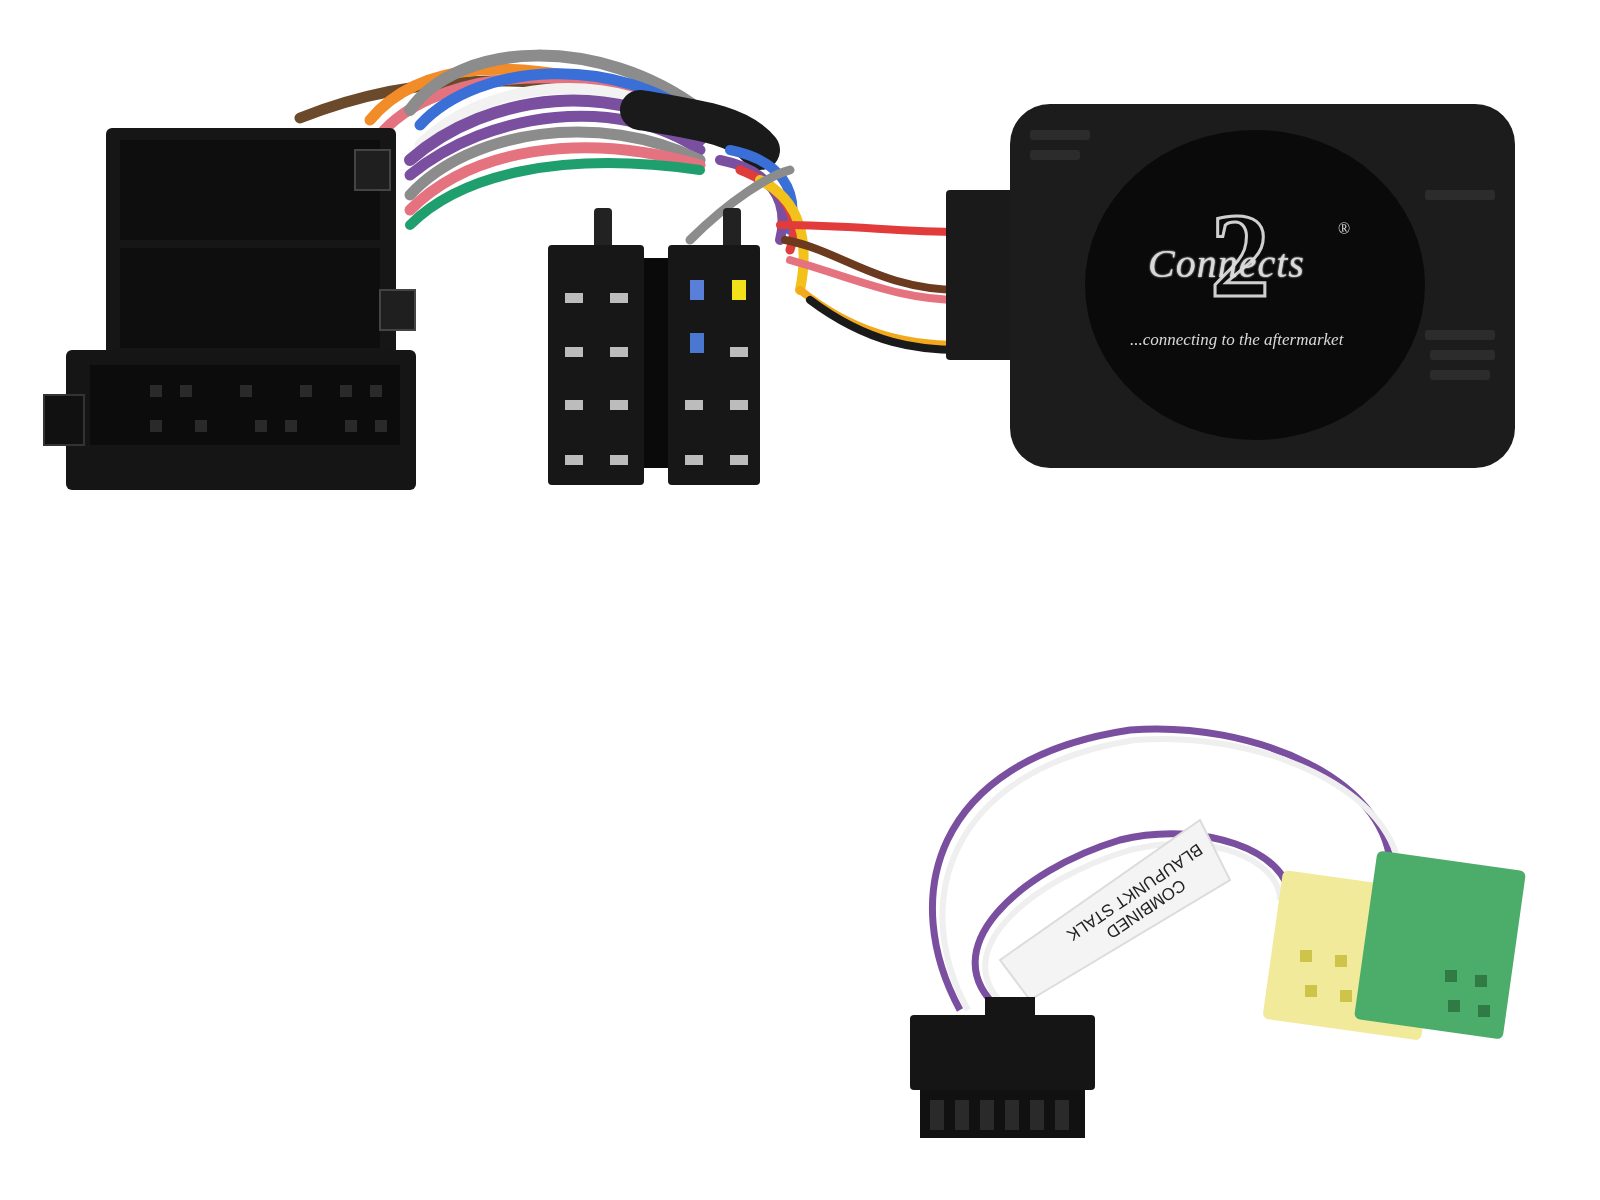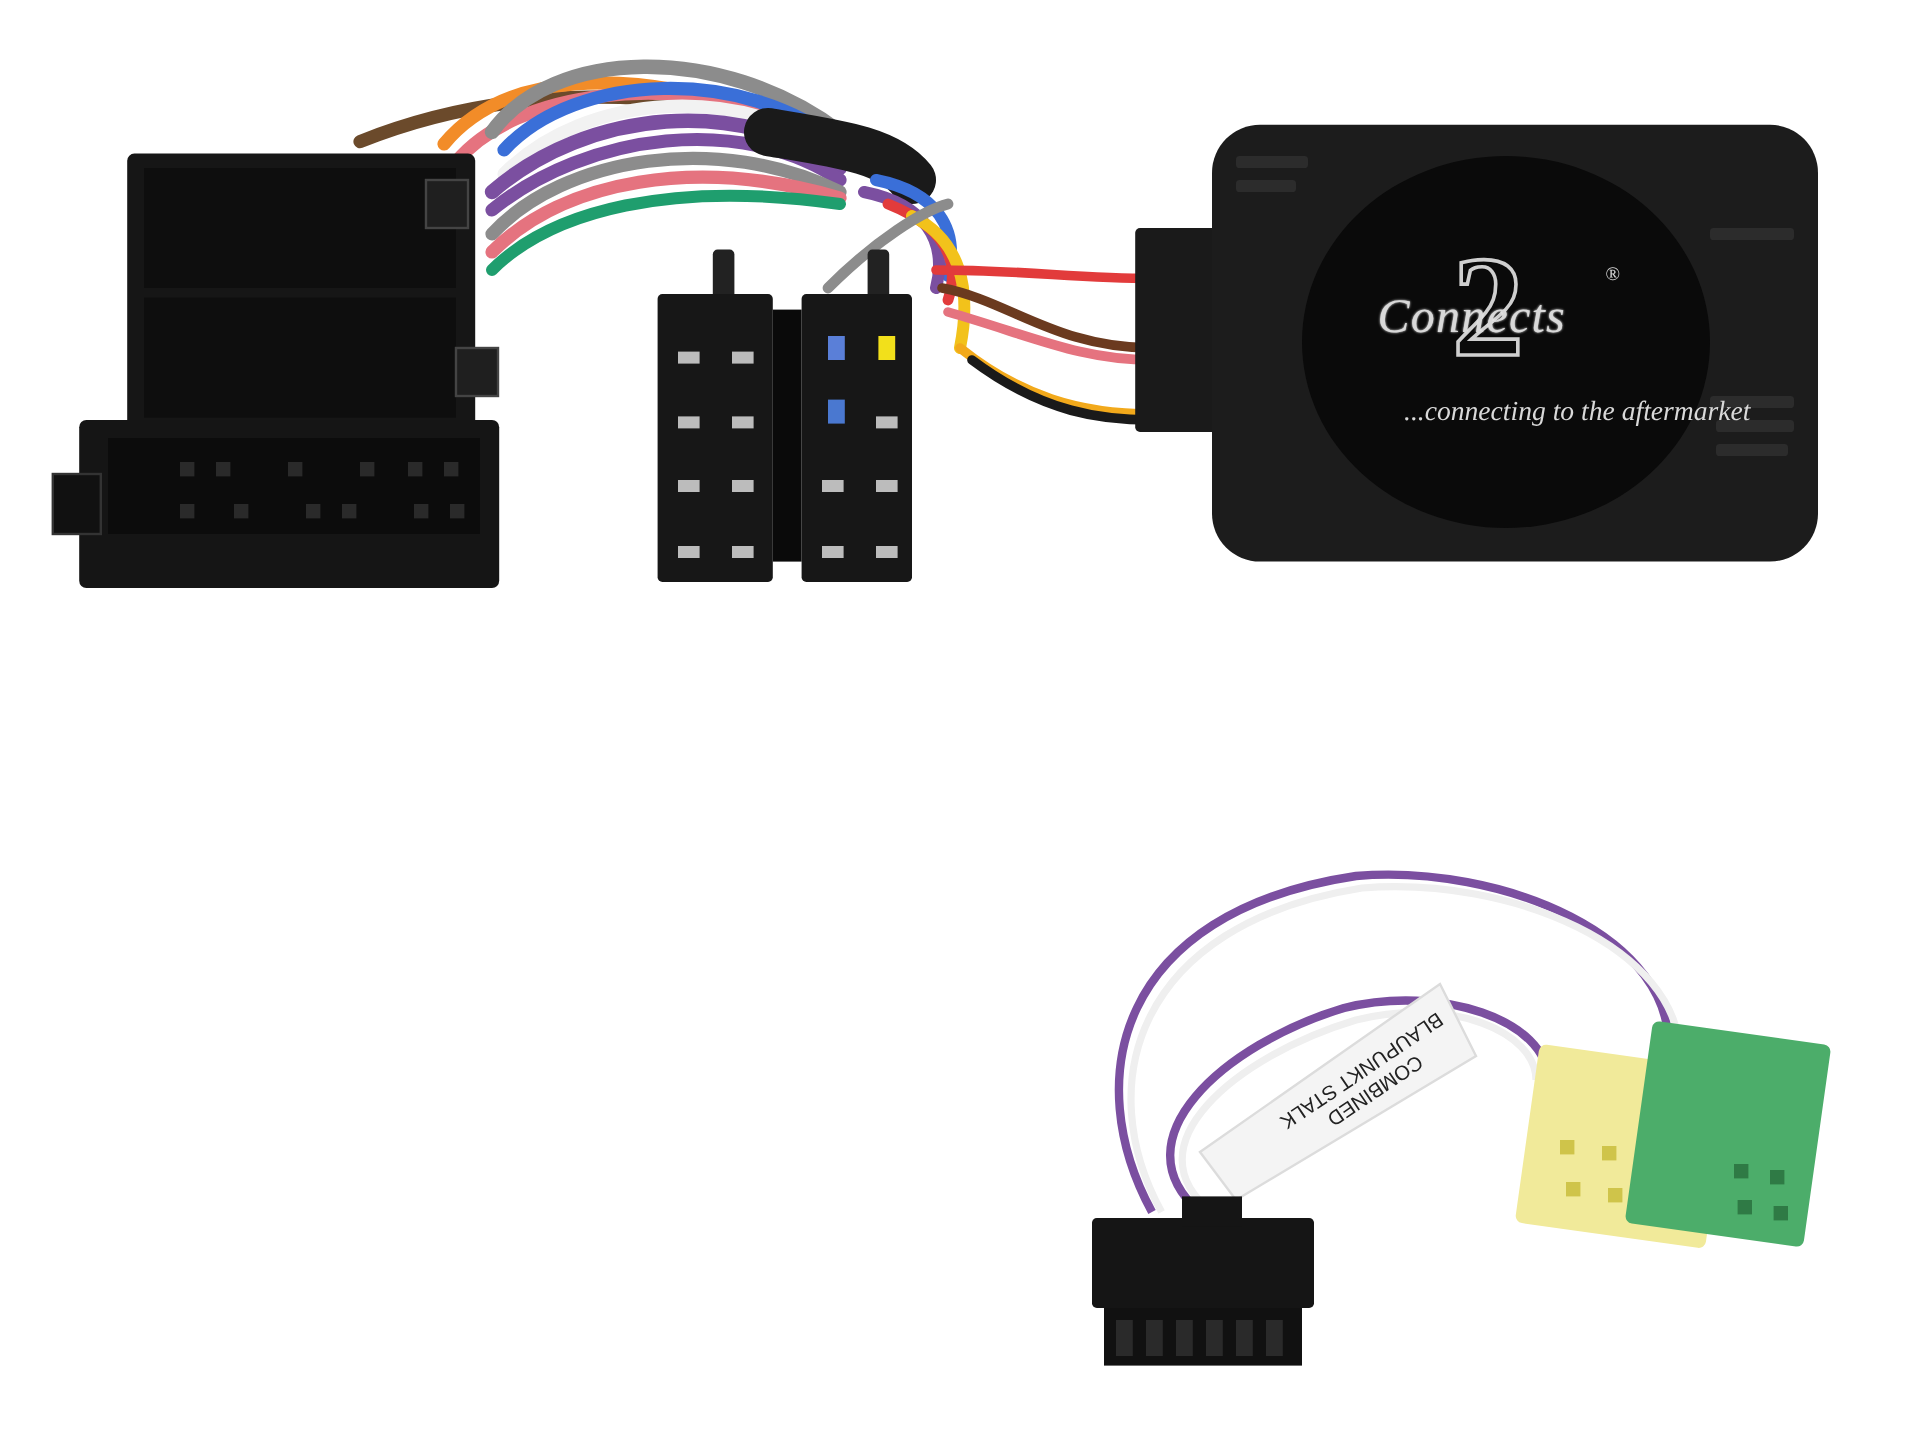--- a/index.html
+++ b/index.html
@@ -2,21 +2,21 @@
 <html><head>
 <meta charset="utf-8">
 <style>
   html,body{margin:0;padding:0;background:#ffffff;}
   body{width:1600px;height:1200px;position:relative;overflow:hidden;font-family:"Liberation Sans",sans-serif;}
   svg{position:absolute;left:0;top:0;}
   .logo-text{position:absolute;color:#d9d9d9;font-family:"Liberation Serif",serif;font-style:italic;}
   #brand{left:1148px;top:240px;font-size:40px;letter-spacing:1px;text-shadow:0 0 2px #fff;}
   #brand2{left:1210px;top:196px;font-size:120px;font-style:normal;font-weight:bold;color:transparent;-webkit-text-stroke:3px #cfcfcf;line-height:1;}
   #reg{left:1338px;top:220px;font-size:16px;font-style:normal;}
-  #tagline{left:1130px;top:330px;font-size:23px;margin-left:40px;}
+  #tagline{left:1130px;top:330px;font-size:17px;}
   .tag{position:absolute;left:1060px;top:845px;transform:rotate(90deg) rotate(180deg);transform-origin:center;font-family:"Liberation Sans",sans-serif;font-size:17px;color:#222;line-height:20px;text-align:center;width:220px;}
 </style>
 </head>
 <body>
 
 <svg width="1600" height="1200" viewBox="0 0 1600 1200">
 
   <g fill="none" stroke-linecap="round">
     <path d="M300 118 C420 70,560 70,680 110" stroke="#6b4a2b" stroke-width="11"></path>
     <path d="M370 120 C420 60,520 55,640 95" stroke="#f28c28" stroke-width="11"></path>

